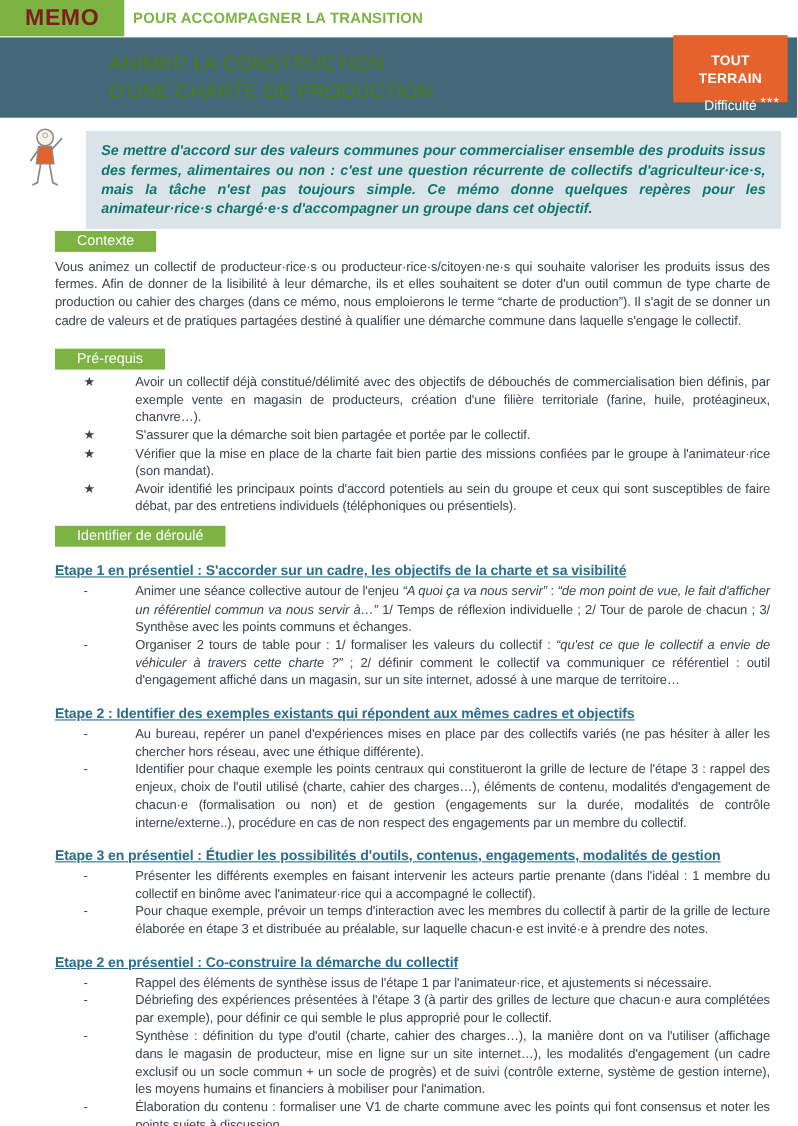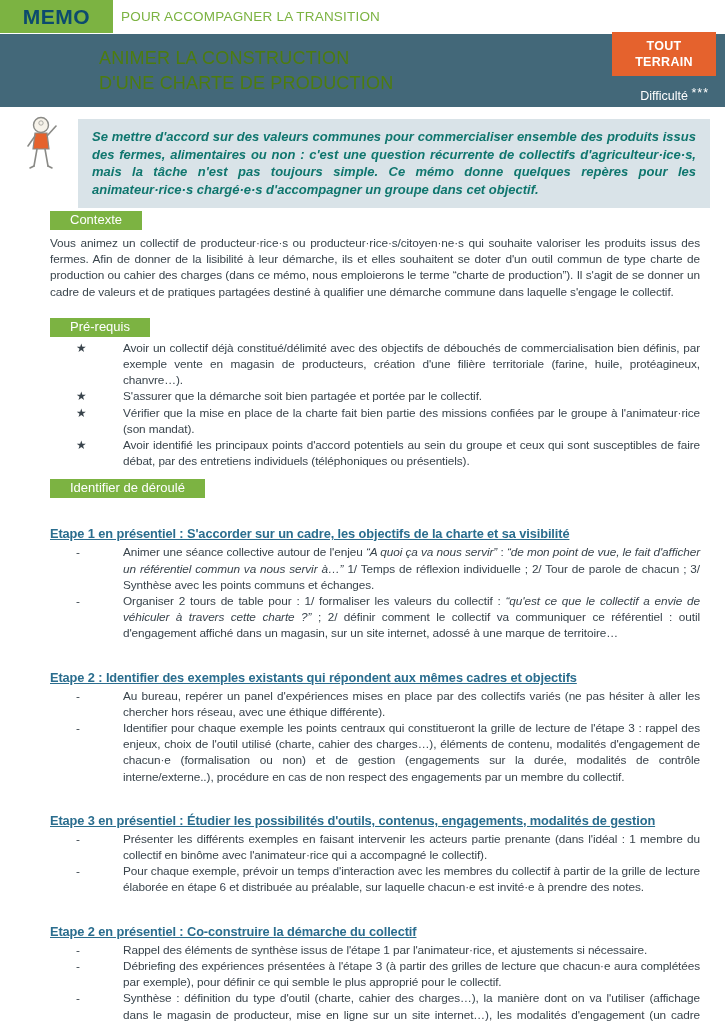--- a/index.html
+++ b/index.html
@@ -1,28 +1,28 @@
 <!DOCTYPE html>
 <html><head>
 <meta charset="utf-8">
 <style>
   html,body{margin:0;padding:0;background:#ffffff;}
   .page{position:relative;width:725px;height:1024px;background:#ffffff;overflow:hidden;
         font-family:"Liberation Sans",sans-serif;color:#39444c;}
 
   
   .memo-box{position:absolute;left:0;top:0;width:113px;height:33px;background:#7cb342;
-            display:flex;align-items:center;justify-content:center;color:#0c4a6e;
+            display:flex;align-items:center;justify-content:center;color:#7f1d1d;
             font-size:21px;font-weight:bold;letter-spacing:.5px;}
   .tagline{position:absolute;left:121px;top:0;height:33px;display:flex;align-items:center;
-           color:#7cb342;font-weight:normal;font-size:13.5px;letter-spacing:.2px;}
+           color:#7cb342;font-weight:bold;font-size:13.5px;letter-spacing:.2px;}
   .banner{position:absolute;left:0;top:34px;width:725px;height:73px;background:#436879;}
   .title{position:absolute;left:99px;top:46px;color:#4d7c0f;font-weight:normal;
          font-size:18px;line-height:25px;letter-spacing:.2px;}
-  .badge{position:absolute;left:612px;top:32px;width:104px;height:44px;background:#e5622d;
+  .badge{position:absolute;left:612px;top:32px;width:104px;height:61px;background:#e5622d;
          color:#ffffff;display:flex;flex-direction:column;align-items:center;justify-content:center;
          font-size:12.5px;font-weight:bold;line-height:16px;letter-spacing:.3px;}
   .difficulty{position:absolute;top:89px;right:16px;color:#ffffff;font-size:12.5px;}
   .difficulty .stars{position:relative;top:-3px;letter-spacing:1px;}
 
   
   .mascot{position:absolute;left:20px;top:116px;width:42px;height:58px;}
   .intro{position:absolute;left:78px;top:119px;width:632px;background:#d9e3e8;
          box-sizing:border-box;padding:9px 14px 10px;}
   .intro p{margin:0;font-weight:bold;font-style:italic;font-size:13px;line-height:17.6px;
@@ -33,21 +33,21 @@
   .label{display:inline-block;background:#7cb342;color:#ffffff;font-size:13px;
          padding:2px 20px 3px;line-height:14px;}
   .label.mt{margin-top:10px;}
   .para{margin:5px 0 8px;font-size:11.8px;line-height:16.2px;text-align:justify;
         letter-spacing:-0.1px;}
   .list{margin:3px 0 0;}
   .li{display:flex;font-size:11.8px;line-height:16.2px;letter-spacing:-0.1px;}
   .li .marker{width:24px;min-width:24px;margin-left:26px;text-align:left;}
   .li .li-text{flex:1;text-align:justify;margin-left:23px;}
   .it{font-style:italic;}
-  .etape{margin:28px 0 2px;font-weight:bold;font-size:12.8px;color:#2a6d8e;
+  .etape{margin:14px 0 2px;font-weight:bold;font-size:12.8px;color:#2a6d8e;
          text-decoration:underline;letter-spacing:-0.1px;}
 </style>
 </head>
 <body>
 
 <div class="page">
 
   <div class="memo-box">MEMO</div>
   <div class="tagline">POUR ACCOMPAGNER LA TRANSITION</div>
   <div class="banner"></div>
@@ -129,21 +129,21 @@
           </div>
         </div>
         <div class="etape">Etape 3 en présentiel : Étudier les possibilités d'outils, contenus, engagements, modalités de gestion</div>
         <div class="list">
           <div class="li">
             <span class="marker">-</span>
             <span class="li-text"><span>Présenter les différents exemples en faisant intervenir les acteurs partie prenante (dans l'idéal : 1 membre du collectif en binôme avec l'animateur·rice qui a accompagné le collectif).</span></span>
           </div>
           <div class="li">
             <span class="marker">-</span>
-            <span class="li-text"><span>Pour chaque exemple, prévoir un temps d'interaction avec les membres du collectif à partir de la grille de lecture élaborée en étape 6 et distribuée au préalable, sur laquelle chacun·e est invité·e à prendre des notes.</span></span>
+            <span class="li-text"><span>Pour chaque exemple, prévoir un temps d'interaction avec les membres du collectif à partir de la grille de lecture élaborée en étape 3 et distribuée au préalable, sur laquelle chacun·e est invité·e à prendre des notes.</span></span>
           </div>
         </div>
         <div class="etape">Etape 2 en présentiel :  Co-construire la démarche du collectif</div>
         <div class="list">
           <div class="li">
             <span class="marker">-</span>
             <span class="li-text"><span>Rappel des éléments de synthèse issus de l'étape 1 par l'animateur·rice, et ajustements si nécessaire.</span></span>
           </div>
           <div class="li">
             <span class="marker">-</span>

